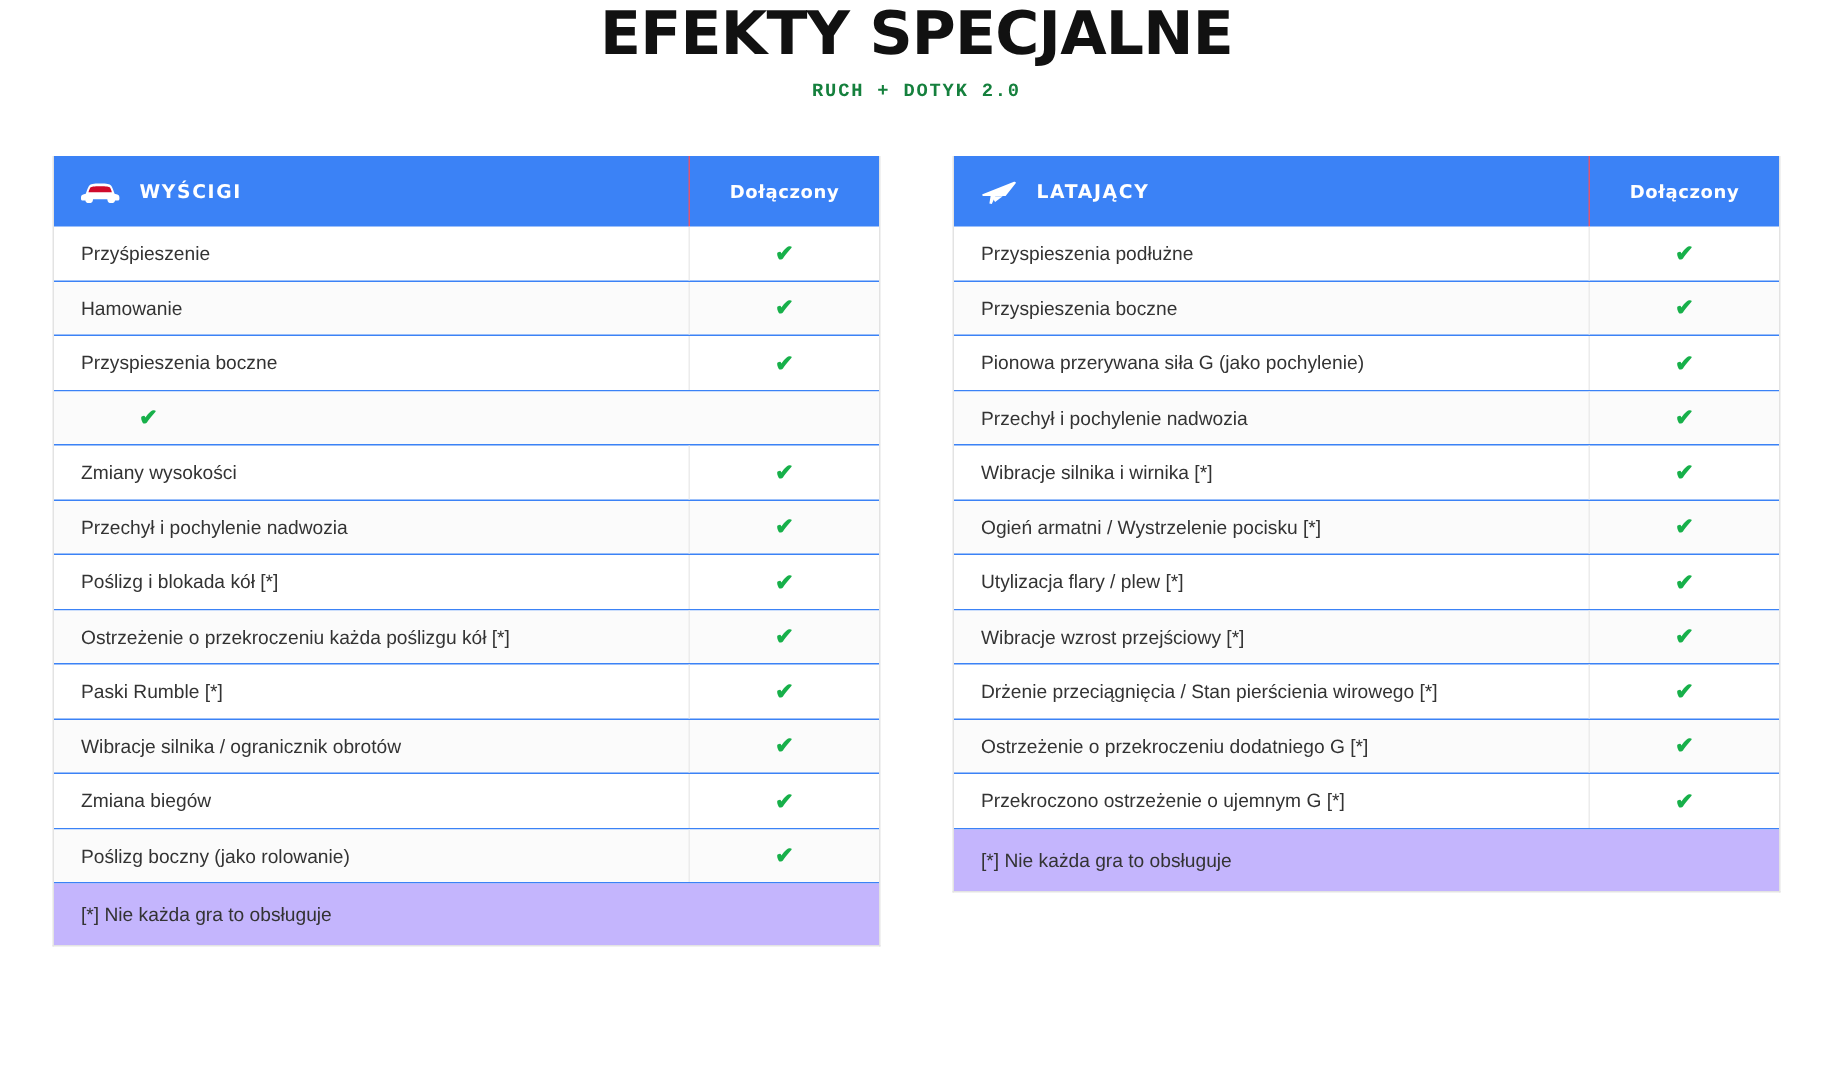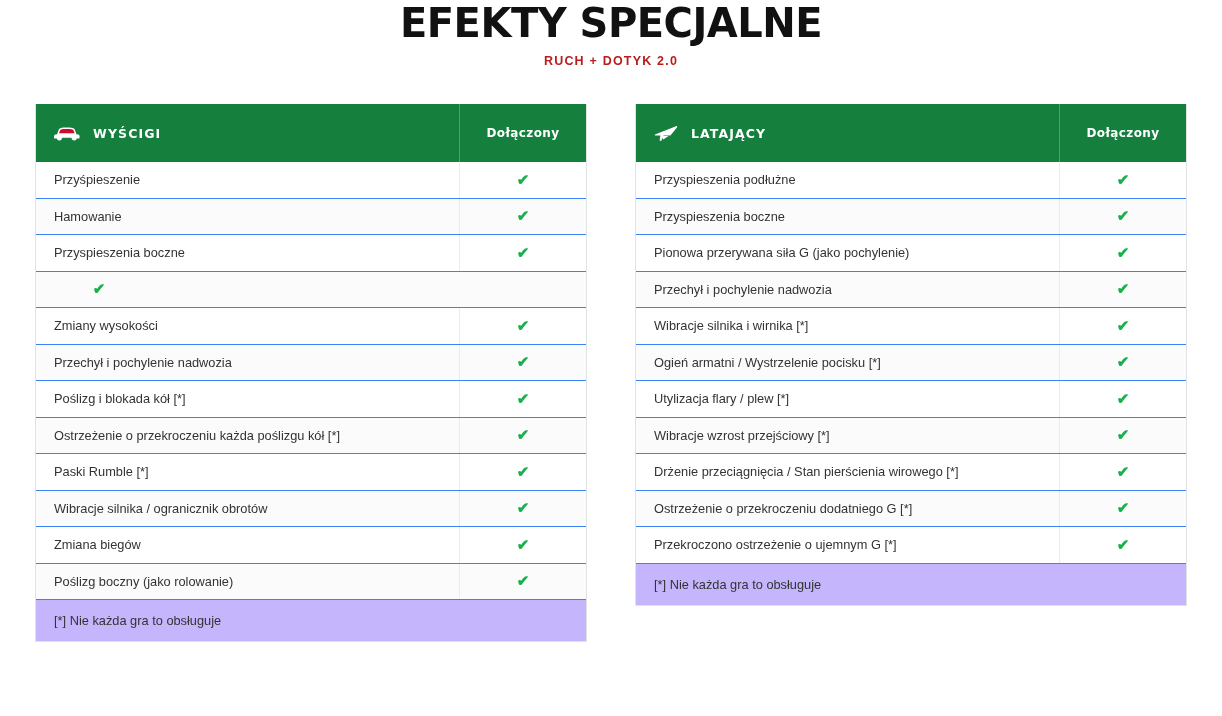--- a/index.html
+++ b/index.html
@@ -27,41 +27,41 @@
     font-weight: bold;
     letter-spacing: -0.5px;
     color: #111;
     font-family: "DejaVu Sans", sans-serif;
   }
   .header .subtitle {
     margin-top: 8px;
     font-size: 12.5px;
     font-weight: bold;
     letter-spacing: 1.2px;
-    color: #b91c1c;
-    font-family: Liberation Sans, sans-serif;
+    color: #15803d;
+    font-family: Liberation Mono, monospace;
   }
   .tables {
     display: flex;
     justify-content: space-between;
     padding: 0 35px;
     margin-top: 36px;
     align-items: flex-start;
   }
   .table-card {
     width: 552px;
     border: 1px solid #e3e3e3;
     border-top: none;
     background: #fff;
   }
   .t-head {
     display: flex;
-    background: #15803d;
+    background: #3b82f6;
     color: #fff;
-    height: 58px;
+    height: 47px;
   }
   .t-head .th-title {
     flex: 1;
     display: flex;
     align-items: center;
     gap: 13px;
     padding-left: 18px;
     border-right: 1px solid #e05570;
   }
   .t-head .th-title .label {

